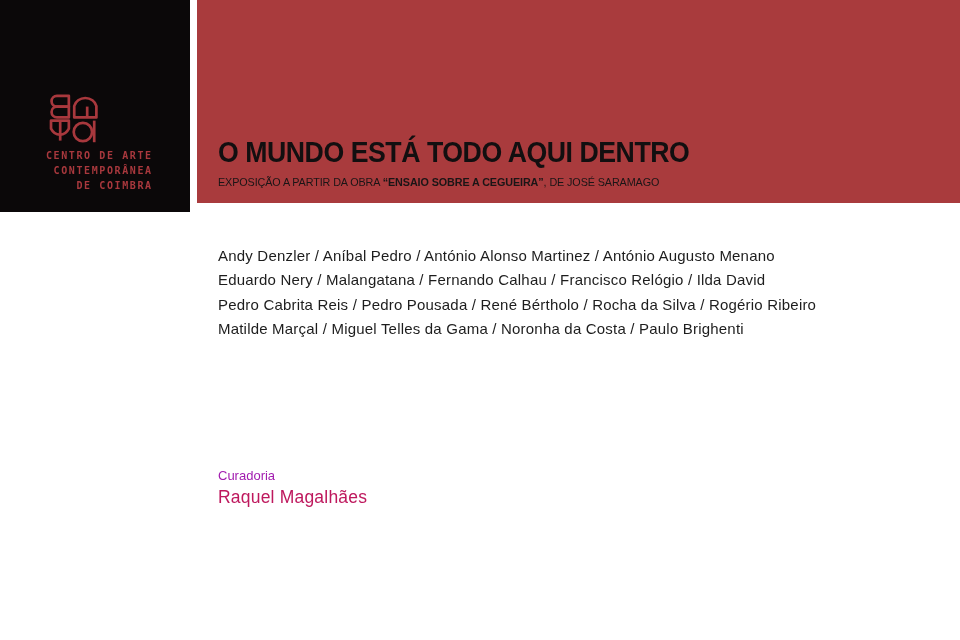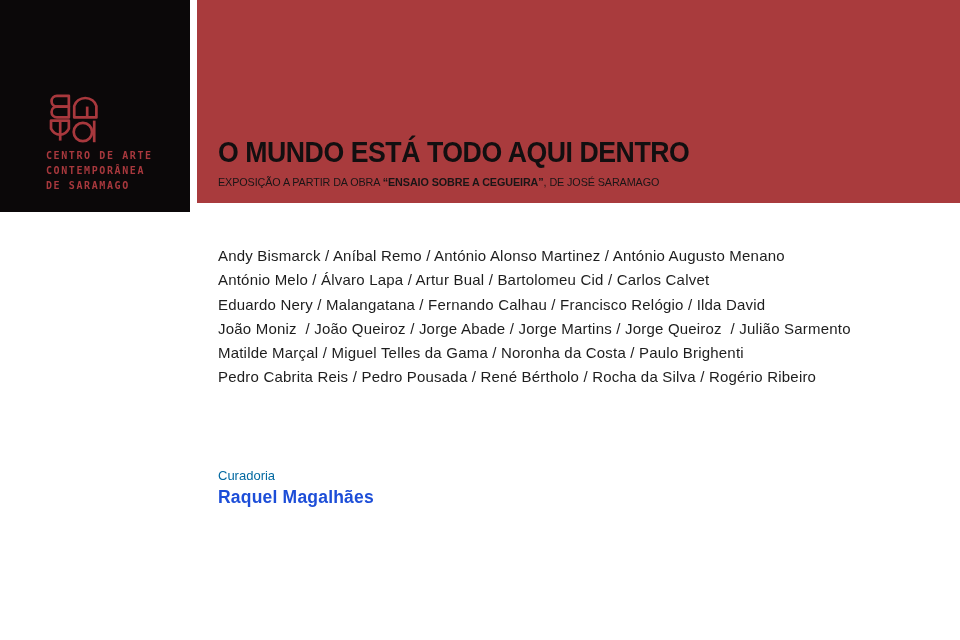--- a/index.html
+++ b/index.html
@@ -3,38 +3,38 @@
 <meta charset="utf-8">
 <style>
   html,body{margin:0;padding:0;background:#fff;}
   .poster{position:relative;width:960px;height:640px;background:#ffffff;overflow:hidden;
           font-family:"Liberation Sans", sans-serif;}
 
   
   .black-box{position:absolute;left:0;top:0;width:190px;height:212px;background:#0b0809;}
   .cacc-logo{position:absolute;left:44px;top:94px;}
   .org-lines{position:absolute;left:46px;top:148px;font-family:"DejaVu Sans Mono",monospace;
-             font-size:10px;line-height:15px;letter-spacing:1.6px;color:#a8383d;font-weight:bold;}
+             font-size:10px;line-height:15px;letter-spacing:1.6px;color:#a8383d;font-weight:bold;text-align:right;}
   .red-band{position:absolute;left:197px;top:0;width:835px;height:203px;background:#a93b3d;}
   .band-title{position:absolute;left:21px;top:136px;color:#120f10;font-weight:bold;
               font-size:29px;letter-spacing:-0.5px;transform:scaleX(0.92);transform-origin:left top;
               white-space:nowrap;}
   .band-subtitle{position:absolute;left:21px;top:176px;color:#1a1516;font-size:11px;
                  letter-spacing:-0.1px;white-space:nowrap;transform:scaleX(0.98);transform-origin:left top;}
   .band-subtitle b{font-weight:bold;}
 
   
   .artists{position:absolute;left:218px;top:244px;width:700px;color:#1d1d1d;
            font-size:15px;line-height:24.3px;letter-spacing:0.2px;}
   .artist-line{white-space:pre;}
 
   
   .curatorship{position:absolute;left:218px;top:468px;}
-  .cur-label{font-size:13px;color:#0369a1;}
-  .cur-name{font-size:17.5px;font-weight:bold;color:#1d4ed8;margin-top:4px;letter-spacing:0.2px;}
+  .cur-label{font-size:13px;color:#a21caf;}
+  .cur-name{font-size:17.5px;font-weight:normal;color:#be185d;margin-top:4px;letter-spacing:0.2px;}
 
   
   .footer{position:absolute;left:0;top:560px;width:960px;height:80px;}
 </style>
 </head>
 <body>
 
 <div class="poster">
 
   <div class="black-box">
@@ -46,38 +46,36 @@
         <path d="M80 43 V23"></path>
         <path d="M13 49 V64 A19 22 0 0 0 46 64 V49 Z"></path>
         <path d="M30 49 V86"></path>
         <circle cx="72" cy="70" r="17"></circle>
         <path d="M93 49 V89"></path>
       </g>
     </svg>
     <div class="org-lines">
       <div>CENTRO DE ARTE</div>
       <div>CONTEMPORÂNEA</div>
-      <div>DE SARAMAGO</div>
+      <div>DE COIMBRA</div>
     </div>
   </div>
 
   <div class="red-band">
     <div class="band-title">O MUNDO ESTÁ TODO AQUI DENTRO</div>
     <div class="band-subtitle">
       <span>EXPOSIÇÃO A PARTIR DA OBRA </span><b>“ENSAIO SOBRE A CEGUEIRA”</b><span>, DE JOSÉ SARAMAGO</span>
     </div>
   </div>
 
   <div class="artists">
-    <div class="artist-line">Andy Bismarck / Aníbal Remo / António Alonso Martinez / António Augusto Menano</div>
-    <div class="artist-line">António Melo / Álvaro Lapa / Artur Bual / Bartolomeu Cid / Carlos Calvet</div>
+    <div class="artist-line">Andy Denzler / Aníbal Pedro / António Alonso Martinez / António Augusto Menano</div>
     <div class="artist-line">Eduardo Nery / Malangatana / Fernando Calhau / Francisco Relógio / Ilda David</div>
-    <div class="artist-line">João Moniz  / João Queiroz / Jorge Abade / Jorge Martins / Jorge Queiroz  / Julião Sarmento</div>
+    <div class="artist-line">Pedro Cabrita Reis / Pedro Pousada / René Bértholo / Rocha da Silva / Rogério Ribeiro</div>
     <div class="artist-line">Matilde Marçal / Miguel Telles da Gama / Noronha da Costa / Paulo Brighenti</div>
-    <div class="artist-line">Pedro Cabrita Reis / Pedro Pousada / René Bértholo / Rocha da Silva / Rogério Ribeiro</div>
   </div>
 
   <div class="curatorship">
     <div class="cur-label">Curadoria</div>
     <div class="cur-name">Raquel Magalhães</div>
   </div>
 
   <div class="footer">
 
     

